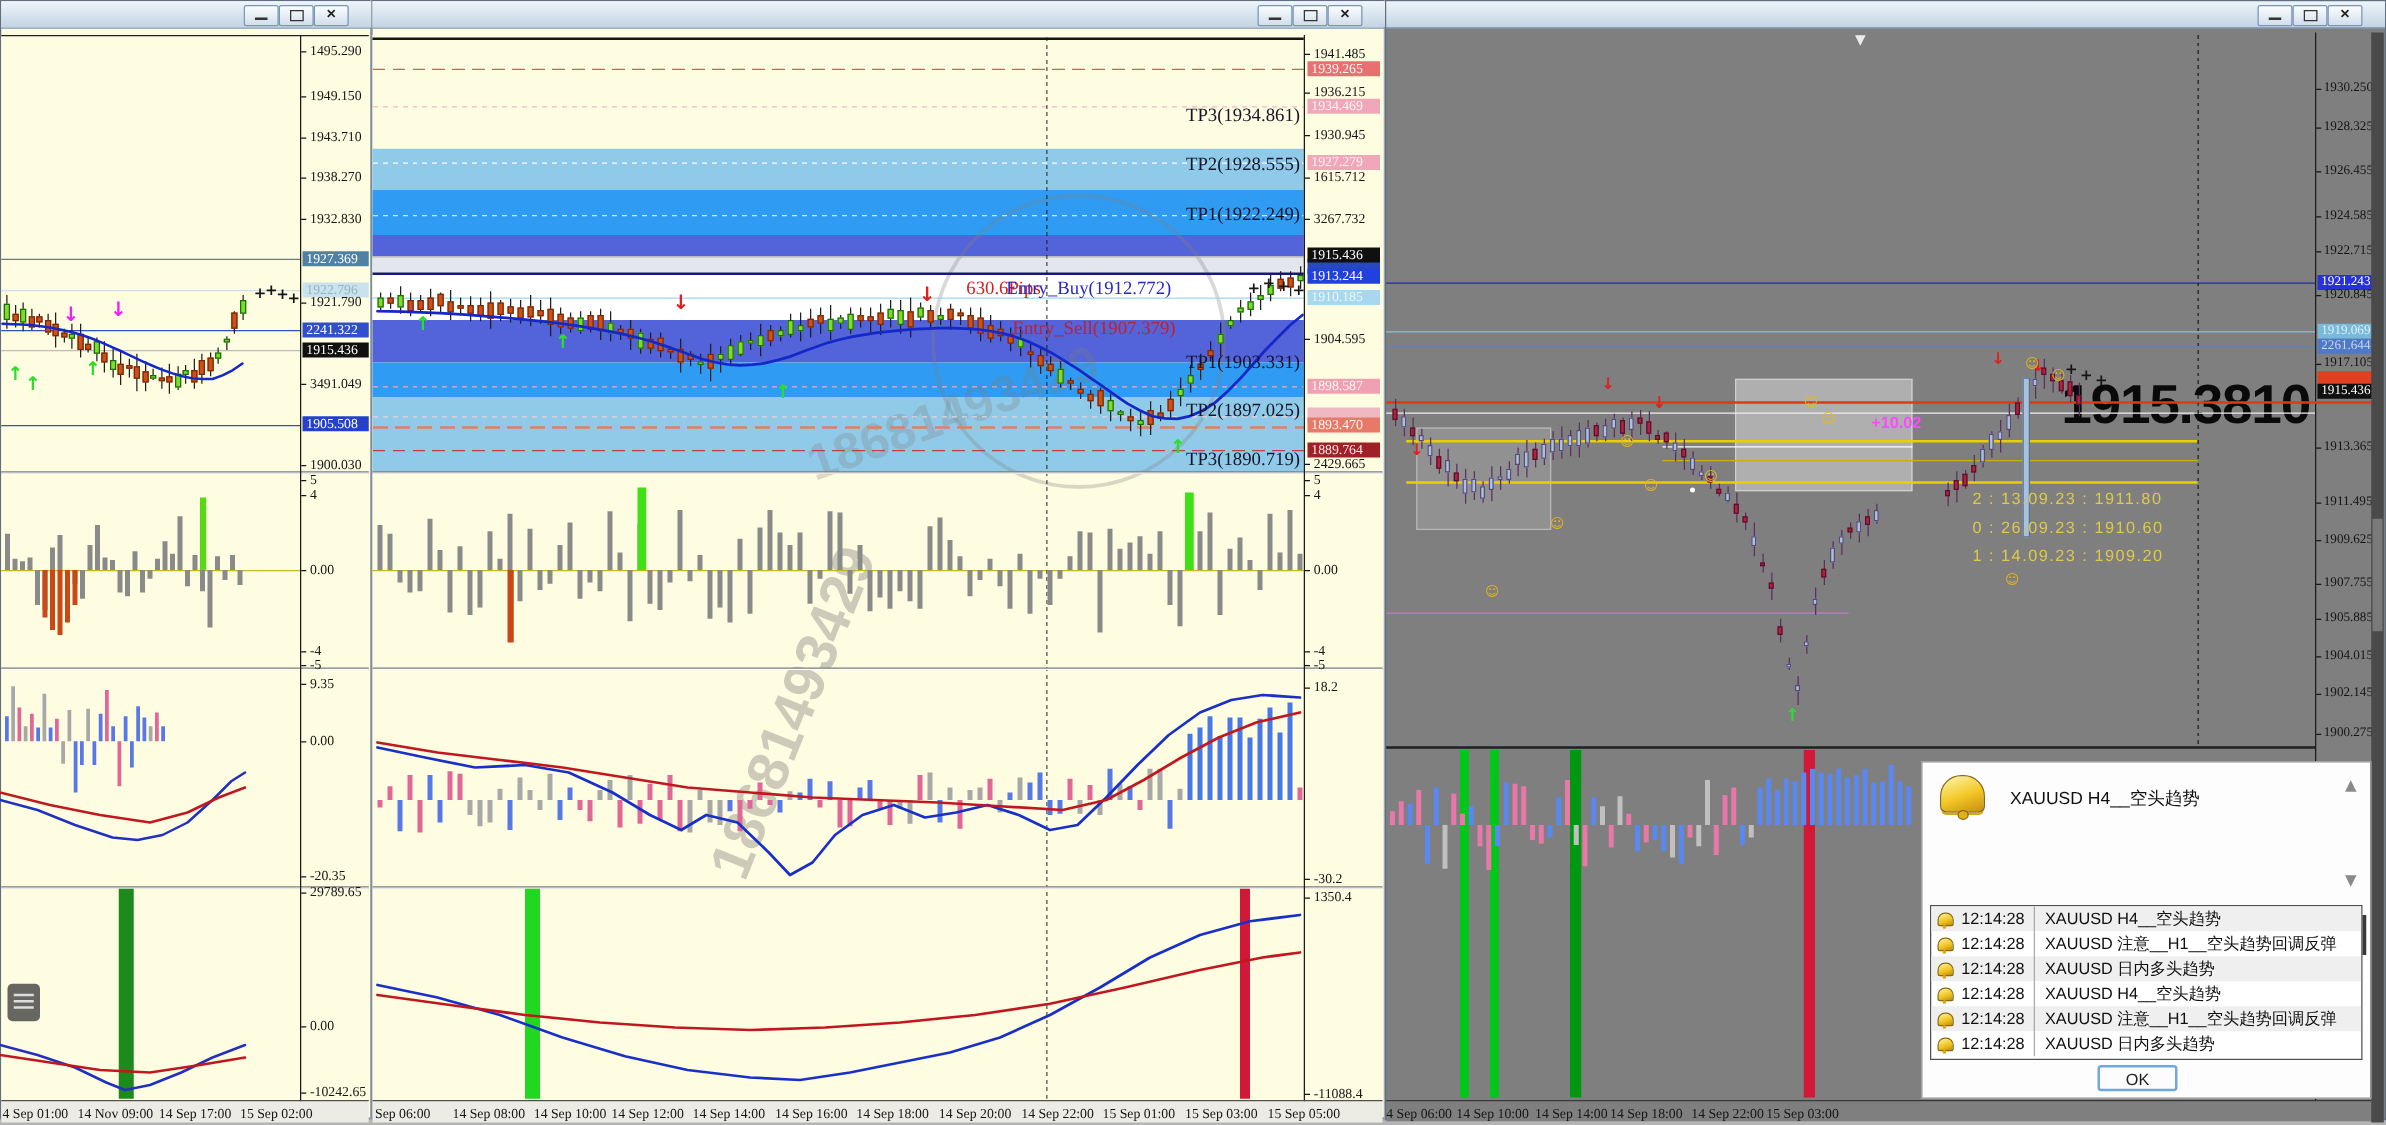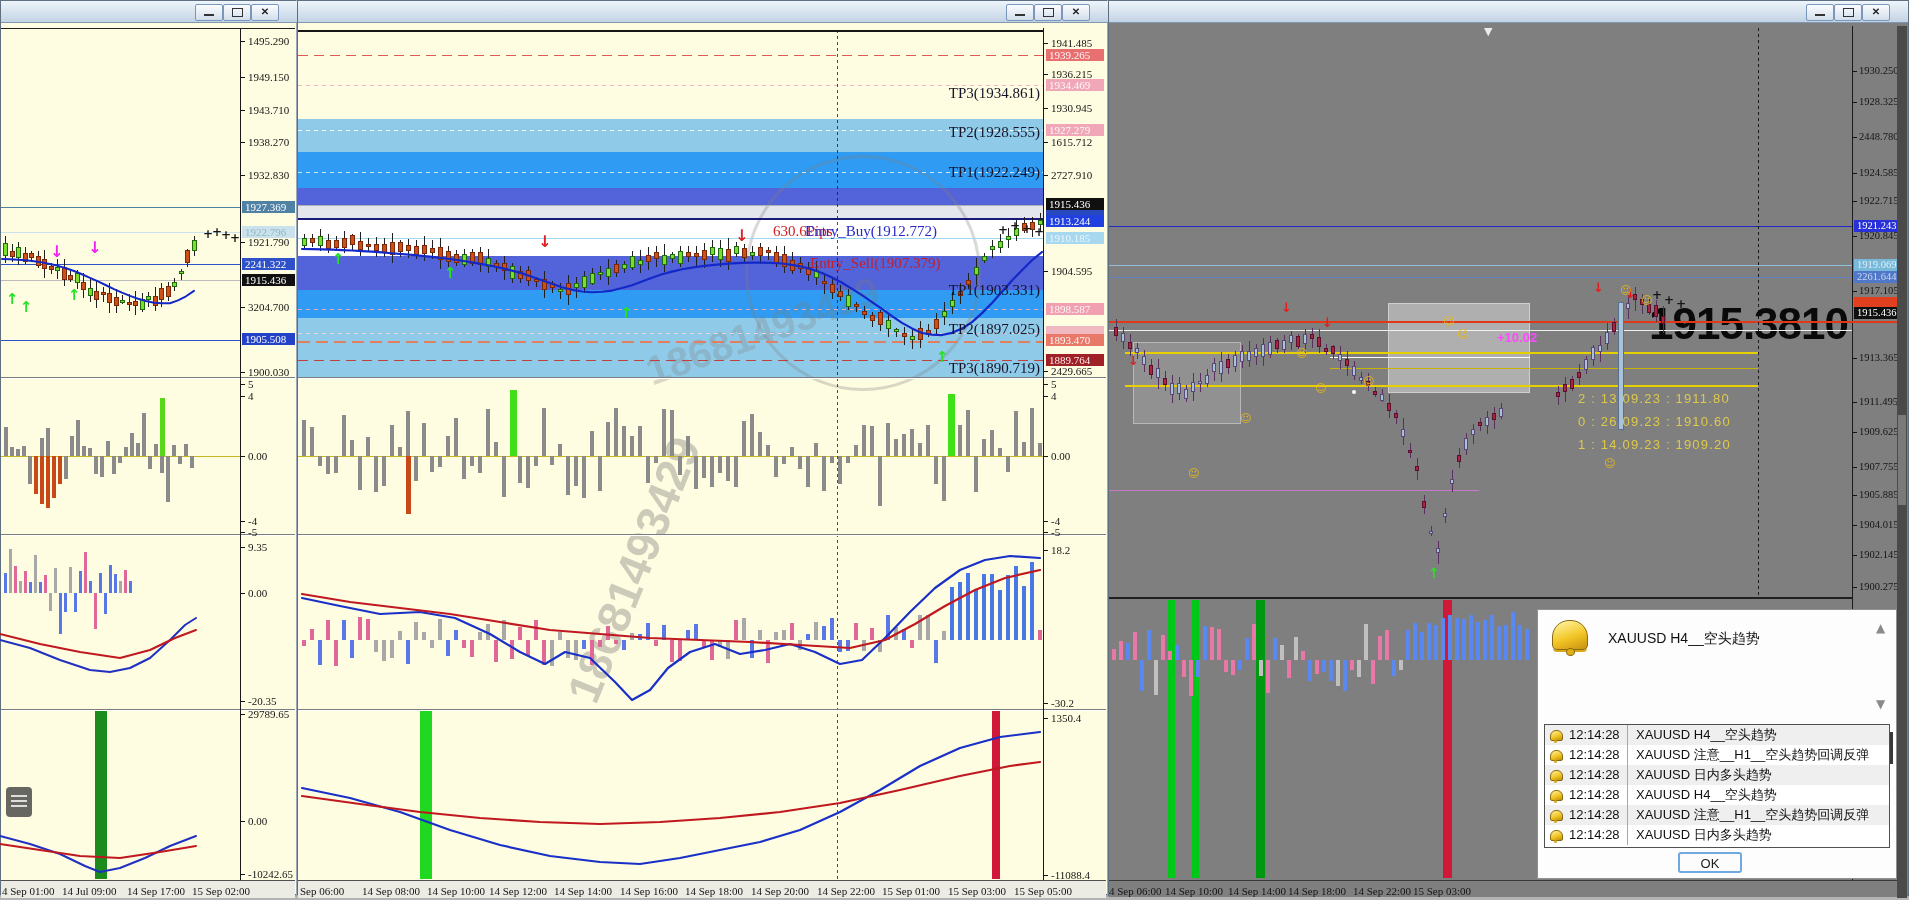--- a/index.html
+++ b/index.html
@@ -904,21 +904,21 @@
       <div style="position: absolute; left: 248px; top: 136px; z-index: 7; font: 11px / 12px &quot;Liberation Serif&quot;, serif; color: rgb(21, 21, 21); white-space: nowrap;">1938.270</div>
       <div style="position: absolute; left: 241px; top: 175px; width: 4px; height: 1px; background: rgb(21, 21, 21); z-index: 7;"></div>
       <div style="position: absolute; left: 248px; top: 169px; z-index: 7; font: 11px / 12px &quot;Liberation Serif&quot;, serif; color: rgb(21, 21, 21); white-space: nowrap;">1932.830</div>
       <div style="position: absolute; left: 242px; top: 201px; width: 53px; height: 12px; background: rgb(79, 129, 164); z-index: 7; color: rgb(255, 255, 255); font: 11px / 12px &quot;Liberation Serif&quot;, serif; padding-left: 3px; box-sizing: border-box;">1927.369</div>
       <div style="position: absolute; left: 242px; top: 226px; width: 53px; height: 12px; background: rgb(201, 226, 236); z-index: 7; color: rgb(149, 182, 196); font: 11px / 12px &quot;Liberation Serif&quot;, serif; padding-left: 3px; box-sizing: border-box;">1922.796</div>
       <div style="position: absolute; left: 241px; top: 242px; width: 4px; height: 1px; background: rgb(21, 21, 21); z-index: 7;"></div>
       <div style="position: absolute; left: 248px; top: 236px; z-index: 7; font: 11px / 12px &quot;Liberation Serif&quot;, serif; color: rgb(21, 21, 21); white-space: nowrap;">1921.790</div>
       <div style="position: absolute; left: 242px; top: 258px; width: 53px; height: 12px; background: rgb(46, 80, 200); z-index: 7; color: rgb(255, 255, 255); font: 11px / 12px &quot;Liberation Serif&quot;, serif; padding-left: 3px; box-sizing: border-box;">2241.322</div>
       <div style="position: absolute; left: 242px; top: 274px; width: 53px; height: 12px; background: rgb(16, 16, 16); z-index: 7; color: rgb(255, 255, 255); font: 11px / 12px &quot;Liberation Serif&quot;, serif; padding-left: 3px; box-sizing: border-box;">1915.436</div>
       <div style="position: absolute; left: 241px; top: 307px; width: 4px; height: 1px; background: rgb(21, 21, 21); z-index: 7;"></div>
-      <div style="position: absolute; left: 248px; top: 301px; z-index: 7; font: 11px / 12px &quot;Liberation Serif&quot;, serif; color: rgb(21, 21, 21); white-space: nowrap;">3204.700</div>
+      <div style="position: absolute; left: 248px; top: 301px; z-index: 7; font: 11px / 12px &quot;Liberation Serif&quot;, serif; color: rgb(21, 21, 21); white-space: nowrap;">3491.049</div>
       <div style="position: absolute; left: 242px; top: 333px; width: 53px; height: 12px; background: rgb(36, 66, 200); z-index: 7; color: rgb(255, 255, 255); font: 11px / 12px &quot;Liberation Serif&quot;, serif; padding-left: 3px; box-sizing: border-box;">1905.508</div>
       <div style="position: absolute; left: 241px; top: 372px; width: 4px; height: 1px; background: rgb(21, 21, 21); z-index: 7;"></div>
       <div style="position: absolute; left: 248px; top: 366px; z-index: 7; font: 11px / 12px &quot;Liberation Serif&quot;, serif; color: rgb(21, 21, 21); white-space: nowrap;">1900.030</div>
       <div style="position: absolute; left: 241px; top: 384px; width: 4px; height: 1px; background: rgb(21, 21, 21); z-index: 7;"></div>
       <div style="position: absolute; left: 248px; top: 378px; z-index: 7; font: 11px / 12px &quot;Liberation Serif&quot;, serif; color: rgb(21, 21, 21); white-space: nowrap;">5</div>
       <div style="position: absolute; left: 241px; top: 396px; width: 4px; height: 1px; background: rgb(21, 21, 21); z-index: 7;"></div>
       <div style="position: absolute; left: 248px; top: 390px; z-index: 7; font: 11px / 12px &quot;Liberation Serif&quot;, serif; color: rgb(21, 21, 21); white-space: nowrap;">4</div>
       <div style="position: absolute; left: 241px; top: 456px; width: 4px; height: 1px; background: rgb(21, 21, 21); z-index: 7;"></div>
       <div style="position: absolute; left: 248px; top: 450px; z-index: 7; font: 11px / 12px &quot;Liberation Serif&quot;, serif; color: rgb(21, 21, 21); white-space: nowrap;">0.00</div>
       <div style="position: absolute; left: 241px; top: 521px; width: 4px; height: 1px; background: rgb(21, 21, 21); z-index: 7;"></div>
@@ -942,21 +942,21 @@
       <div style="position: absolute; left: 1046px; top: 49px; width: 58px; height: 12px; background: rgb(232, 112, 112); z-index: 7; color: rgb(255, 244, 244); font: 11px / 12px &quot;Liberation Serif&quot;, serif; padding-left: 3px; box-sizing: border-box;">1939.265</div>
       <div style="position: absolute; left: 1044px; top: 74px; width: 4px; height: 1px; background: rgb(21, 21, 21); z-index: 7;"></div>
       <div style="position: absolute; left: 1051px; top: 68px; z-index: 7; font: 11px / 12px &quot;Liberation Serif&quot;, serif; color: rgb(21, 21, 21); white-space: nowrap;">1936.215</div>
       <div style="position: absolute; left: 1046px; top: 79px; width: 58px; height: 12px; background: rgb(240, 168, 184); z-index: 7; color: rgb(255, 246, 248); font: 11px / 12px &quot;Liberation Serif&quot;, serif; padding-left: 3px; box-sizing: border-box;">1934.469</div>
       <div style="position: absolute; left: 1044px; top: 108px; width: 4px; height: 1px; background: rgb(21, 21, 21); z-index: 7;"></div>
       <div style="position: absolute; left: 1051px; top: 102px; z-index: 7; font: 11px / 12px &quot;Liberation Serif&quot;, serif; color: rgb(21, 21, 21); white-space: nowrap;">1930.945</div>
       <div style="position: absolute; left: 1046px; top: 124px; width: 58px; height: 12px; background: rgb(240, 168, 184); z-index: 7; color: rgb(255, 246, 248); font: 11px / 12px &quot;Liberation Serif&quot;, serif; padding-left: 3px; box-sizing: border-box;">1927.279</div>
       <div style="position: absolute; left: 1044px; top: 142px; width: 4px; height: 1px; background: rgb(21, 21, 21); z-index: 7;"></div>
       <div style="position: absolute; left: 1051px; top: 136px; z-index: 7; font: 11px / 12px &quot;Liberation Serif&quot;, serif; color: rgb(21, 21, 21); white-space: nowrap;">1615.712</div>
       <div style="position: absolute; left: 1044px; top: 175px; width: 4px; height: 1px; background: rgb(21, 21, 21); z-index: 7;"></div>
-      <div style="position: absolute; left: 1051px; top: 169px; z-index: 7; font: 11px / 12px &quot;Liberation Serif&quot;, serif; color: rgb(21, 21, 21); white-space: nowrap;">2727.910</div>
+      <div style="position: absolute; left: 1051px; top: 169px; z-index: 7; font: 11px / 12px &quot;Liberation Serif&quot;, serif; color: rgb(21, 21, 21); white-space: nowrap;">3267.732</div>
       <div style="position: absolute; left: 1046px; top: 198px; width: 58px; height: 12px; background: rgb(16, 16, 16); z-index: 7; color: rgb(255, 255, 255); font: 11px / 12px &quot;Liberation Serif&quot;, serif; padding-left: 3px; box-sizing: border-box;">1915.436</div>
       <div style="position: absolute; left: 1046px; top: 207px; width: 58px; height: 12px; background: rgb(40, 72, 192); z-index: 6;"></div>
       <div style="position: absolute; left: 1046px; top: 215px; width: 58px; height: 12px; background: rgb(32, 64, 224); z-index: 7; color: rgb(255, 255, 255); font: 11px / 12px &quot;Liberation Serif&quot;, serif; padding-left: 3px; box-sizing: border-box;">1913.244</div>
       <div style="position: absolute; left: 1046px; top: 232px; width: 58px; height: 12px; background: rgb(168, 216, 240); z-index: 7; color: rgb(234, 246, 252); font: 11px / 12px &quot;Liberation Serif&quot;, serif; padding-left: 3px; box-sizing: border-box;">1910.185</div>
       <div style="position: absolute; left: 1044px; top: 271px; width: 4px; height: 1px; background: rgb(21, 21, 21); z-index: 7;"></div>
       <div style="position: absolute; left: 1051px; top: 265px; z-index: 7; font: 11px / 12px &quot;Liberation Serif&quot;, serif; color: rgb(21, 21, 21); white-space: nowrap;">1904.595</div>
       <div style="position: absolute; left: 1046px; top: 303px; width: 58px; height: 12px; background: rgb(240, 160, 176); z-index: 7; color: rgb(255, 246, 248); font: 11px / 12px &quot;Liberation Serif&quot;, serif; padding-left: 3px; box-sizing: border-box;">1898.587</div>
       <div style="position: absolute; left: 1046px; top: 326px; width: 58px; height: 12px; background: rgb(240, 184, 192); z-index: 6;"></div>
       <div style="position: absolute; left: 1046px; top: 334px; width: 58px; height: 12px; background: rgb(232, 120, 104); z-index: 7; color: rgb(255, 246, 244); font: 11px / 12px &quot;Liberation Serif&quot;, serif; padding-left: 3px; box-sizing: border-box;">1893.470</div>
       <div style="position: absolute; left: 1046px; top: 354px; width: 58px; height: 12px; background: rgb(160, 32, 40); z-index: 7; color: rgb(255, 232, 232); font: 11px / 12px &quot;Liberation Serif&quot;, serif; padding-left: 3px; box-sizing: border-box;">1889.764</div>
@@ -978,21 +978,21 @@
       <div style="position: absolute; left: 1051px; top: 697px; z-index: 7; font: 11px / 12px &quot;Liberation Serif&quot;, serif; color: rgb(21, 21, 21); white-space: nowrap;">-30.2</div>
       <div style="position: absolute; left: 1044px; top: 718px; width: 4px; height: 1px; background: rgb(21, 21, 21); z-index: 7;"></div>
       <div style="position: absolute; left: 1051px; top: 712px; z-index: 7; font: 11px / 12px &quot;Liberation Serif&quot;, serif; color: rgb(21, 21, 21); white-space: nowrap;">1350.4</div>
       <div style="position: absolute; left: 1044px; top: 875px; width: 4px; height: 1px; background: rgb(21, 21, 21); z-index: 7;"></div>
       <div style="position: absolute; left: 1051px; top: 869px; z-index: 7; font: 11px / 12px &quot;Liberation Serif&quot;, serif; color: rgb(21, 21, 21); white-space: nowrap;">-11088.4</div>
       <div style="position: absolute; left: 1853px; top: 71px; width: 4px; height: 1px; background: rgb(21, 21, 21); z-index: 7;"></div>
       <div style="position: absolute; left: 1859px; top: 65px; z-index: 7; font: 10.5px / 12px &quot;Liberation Serif&quot;, serif; color: rgb(21, 21, 21); white-space: nowrap;">1930.250</div>
       <div style="position: absolute; left: 1853px; top: 102px; width: 4px; height: 1px; background: rgb(21, 21, 21); z-index: 7;"></div>
       <div style="position: absolute; left: 1859px; top: 96px; z-index: 7; font: 10.5px / 12px &quot;Liberation Serif&quot;, serif; color: rgb(21, 21, 21); white-space: nowrap;">1928.325</div>
       <div style="position: absolute; left: 1853px; top: 137px; width: 4px; height: 1px; background: rgb(21, 21, 21); z-index: 7;"></div>
-      <div style="position: absolute; left: 1859px; top: 131px; z-index: 7; font: 10.5px / 12px &quot;Liberation Serif&quot;, serif; color: rgb(21, 21, 21); white-space: nowrap;">2448.780</div>
+      <div style="position: absolute; left: 1859px; top: 131px; z-index: 7; font: 10.5px / 12px &quot;Liberation Serif&quot;, serif; color: rgb(21, 21, 21); white-space: nowrap;">1926.455</div>
       <div style="position: absolute; left: 1853px; top: 173px; width: 4px; height: 1px; background: rgb(21, 21, 21); z-index: 7;"></div>
       <div style="position: absolute; left: 1859px; top: 167px; z-index: 7; font: 10.5px / 12px &quot;Liberation Serif&quot;, serif; color: rgb(21, 21, 21); white-space: nowrap;">1924.585</div>
       <div style="position: absolute; left: 1853px; top: 201px; width: 4px; height: 1px; background: rgb(21, 21, 21); z-index: 7;"></div>
       <div style="position: absolute; left: 1859px; top: 195px; z-index: 7; font: 10.5px / 12px &quot;Liberation Serif&quot;, serif; color: rgb(21, 21, 21); white-space: nowrap;">1922.715</div>
       <div style="position: absolute; left: 1854px; top: 220px; width: 44px; height: 12px; background: rgb(40, 48, 216); z-index: 7; color: rgb(255, 255, 255); font: 10.5px / 12px &quot;Liberation Serif&quot;, serif; padding-left: 3px; box-sizing: border-box;">1921.243</div>
       <div style="position: absolute; left: 1853px; top: 236px; width: 4px; height: 1px; background: rgb(21, 21, 21); z-index: 7;"></div>
       <div style="position: absolute; left: 1859px; top: 230px; z-index: 7; font: 10.5px / 12px &quot;Liberation Serif&quot;, serif; color: rgb(21, 21, 21); white-space: nowrap;">1920.845</div>
       <div style="position: absolute; left: 1854px; top: 259px; width: 44px; height: 12px; background: rgb(120, 184, 216); z-index: 7; color: rgb(220, 240, 248); font: 10.5px / 12px &quot;Liberation Serif&quot;, serif; padding-left: 3px; box-sizing: border-box;">1919.069</div>
       <div style="position: absolute; left: 1854px; top: 271px; width: 44px; height: 12px; background: rgb(80, 120, 200); z-index: 7; color: rgb(200, 216, 240); font: 10.5px / 12px &quot;Liberation Serif&quot;, serif; padding-left: 3px; box-sizing: border-box;">2261.644</div>
       <div style="position: absolute; left: 1853px; top: 291px; width: 4px; height: 1px; background: rgb(21, 21, 21); z-index: 7;"></div>
@@ -1009,21 +1009,21 @@
       <div style="position: absolute; left: 1859px; top: 461px; z-index: 7; font: 10.5px / 12px &quot;Liberation Serif&quot;, serif; color: rgb(21, 21, 21); white-space: nowrap;">1907.755</div>
       <div style="position: absolute; left: 1853px; top: 495px; width: 4px; height: 1px; background: rgb(21, 21, 21); z-index: 7;"></div>
       <div style="position: absolute; left: 1859px; top: 489px; z-index: 7; font: 10.5px / 12px &quot;Liberation Serif&quot;, serif; color: rgb(21, 21, 21); white-space: nowrap;">1905.885</div>
       <div style="position: absolute; left: 1853px; top: 525px; width: 4px; height: 1px; background: rgb(21, 21, 21); z-index: 7;"></div>
       <div style="position: absolute; left: 1859px; top: 519px; z-index: 7; font: 10.5px / 12px &quot;Liberation Serif&quot;, serif; color: rgb(21, 21, 21); white-space: nowrap;">1904.015</div>
       <div style="position: absolute; left: 1853px; top: 555px; width: 4px; height: 1px; background: rgb(21, 21, 21); z-index: 7;"></div>
       <div style="position: absolute; left: 1859px; top: 549px; z-index: 7; font: 10.5px / 12px &quot;Liberation Serif&quot;, serif; color: rgb(21, 21, 21); white-space: nowrap;">1902.145</div>
       <div style="position: absolute; left: 1853px; top: 587px; width: 4px; height: 1px; background: rgb(21, 21, 21); z-index: 7;"></div>
       <div style="position: absolute; left: 1859px; top: 581px; z-index: 7; font: 10.5px / 12px &quot;Liberation Serif&quot;, serif; color: rgb(21, 21, 21); white-space: nowrap;">1900.275</div>
       <div style="position: absolute; left: 2px; top: 885px; z-index: 7; font: 11px / 12px &quot;Liberation Serif&quot;, serif; color: rgb(21, 21, 21); white-space: nowrap;">4 Sep 01:00</div>
-      <div style="position: absolute; left: 62px; top: 885px; z-index: 7; font: 11px / 12px &quot;Liberation Serif&quot;, serif; color: rgb(21, 21, 21); white-space: nowrap;">14 Jul 09:00</div>
+      <div style="position: absolute; left: 62px; top: 885px; z-index: 7; font: 11px / 12px &quot;Liberation Serif&quot;, serif; color: rgb(21, 21, 21); white-space: nowrap;">14 Nov 09:00</div>
       <div style="position: absolute; left: 127px; top: 885px; z-index: 7; font: 11px / 12px &quot;Liberation Serif&quot;, serif; color: rgb(21, 21, 21); white-space: nowrap;">14 Sep 17:00</div>
       <div style="position: absolute; left: 192px; top: 885px; z-index: 7; font: 11px / 12px &quot;Liberation Serif&quot;, serif; color: rgb(21, 21, 21); white-space: nowrap;">15 Sep 02:00</div>
       <div style="position: absolute; left: 300px; top: 885px; z-index: 7; font: 11px / 12px &quot;Liberation Serif&quot;, serif; color: rgb(21, 21, 21); white-space: nowrap;">Sep 06:00</div>
       <div style="position: absolute; left: 362px; top: 885px; z-index: 7; font: 11px / 12px &quot;Liberation Serif&quot;, serif; color: rgb(21, 21, 21); white-space: nowrap;">14 Sep 08:00</div>
       <div style="position: absolute; left: 427px; top: 885px; z-index: 7; font: 11px / 12px &quot;Liberation Serif&quot;, serif; color: rgb(21, 21, 21); white-space: nowrap;">14 Sep 10:00</div>
       <div style="position: absolute; left: 489px; top: 885px; z-index: 7; font: 11px / 12px &quot;Liberation Serif&quot;, serif; color: rgb(21, 21, 21); white-space: nowrap;">14 Sep 12:00</div>
       <div style="position: absolute; left: 554px; top: 885px; z-index: 7; font: 11px / 12px &quot;Liberation Serif&quot;, serif; color: rgb(21, 21, 21); white-space: nowrap;">14 Sep 14:00</div>
       <div style="position: absolute; left: 620px; top: 885px; z-index: 7; font: 11px / 12px &quot;Liberation Serif&quot;, serif; color: rgb(21, 21, 21); white-space: nowrap;">14 Sep 16:00</div>
       <div style="position: absolute; left: 685px; top: 885px; z-index: 7; font: 11px / 12px &quot;Liberation Serif&quot;, serif; color: rgb(21, 21, 21); white-space: nowrap;">14 Sep 18:00</div>
       <div style="position: absolute; left: 751px; top: 885px; z-index: 7; font: 11px / 12px &quot;Liberation Serif&quot;, serif; color: rgb(21, 21, 21); white-space: nowrap;">14 Sep 20:00</div>

